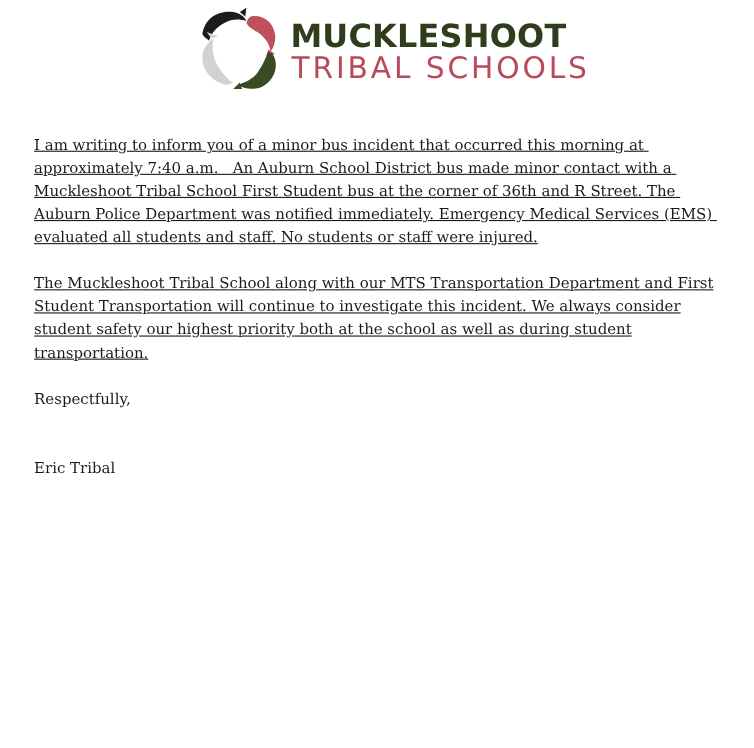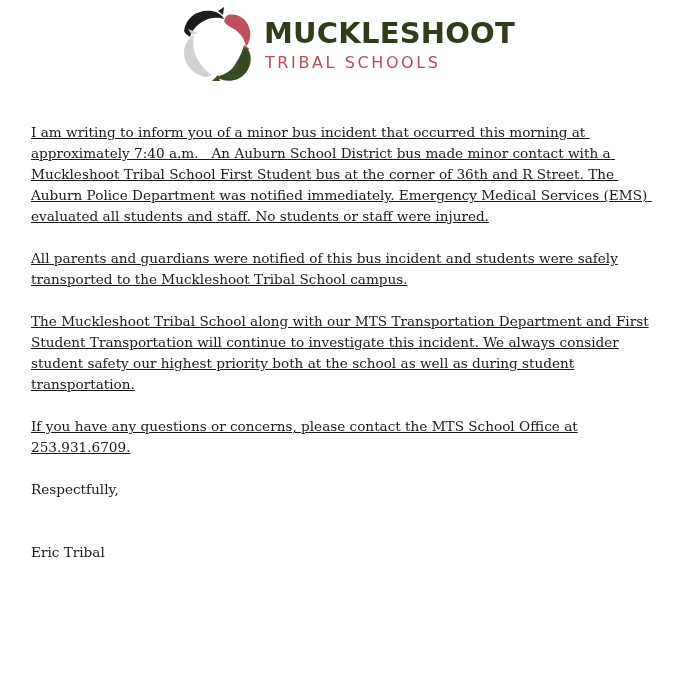--- a/index.html
+++ b/index.html
@@ -10,21 +10,21 @@
   .logo-mark { position: absolute; left: 0; top: 0; width: 80px; height: 78px; }
   .logo-line1 {
     position: absolute; left: 86px; top: 12px;
     font-family: "DejaVu Sans", sans-serif; font-weight: bold;
     font-size: 29px; letter-spacing: 0.2px; color: #2f3d1c; line-height: 32px;
     white-space: nowrap;
   }
   .logo-line2 {
     position: absolute; left: 87px; top: 46px;
     font-family: "DejaVu Sans", sans-serif;
-    font-size: 16px; letter-spacing: 2.6px; color: #b94a5a; line-height: 24px;
+    font-size: 27px; letter-spacing: 2.6px; color: #b94a5a; line-height: 24px;
     white-space: nowrap;
   }
   .letter {
     position: absolute; left: 31px; top: 122px; width: 630px;
     font-family: "DejaVu Serif", serif; font-size: 13.6px; line-height: 21px;
     color: #1a1a1a;
   }
   .letter p { margin: 0; }
   .date { margin-bottom: 21px !important; }
   .salutation { margin-bottom: 21px !important; }
@@ -49,18 +49,16 @@
 
     <path d="M28 72 C16 70, 6 60, 6 48 C6 40, 10 34, 16 30 C14 40, 16 50, 22 58 C26 64, 30 68, 34 70 C32 71, 30 72, 28 72 Z" fill="#d2d2d2"></path>
     <path d="M14 30 L10 24 L20 28 Z" fill="#d2d2d2"></path>
   </svg>
   <div class="logo-line1">MUCKLESHOOT</div>
   <div class="logo-line2">TRIBAL SCHOOLS</div>
 </div>
 
 <div class="letter">
   <p class="para" style="white-space: pre-wrap;">I am writing to inform you of a minor bus incident that occurred this morning at approximately 7:40 a.m.   An Auburn School District bus made minor contact with a Muckleshoot Tribal School First Student bus at the corner of 36th and R Street. The Auburn Police Department was notified immediately. Emergency Medical Services (EMS) evaluated all students and staff. No students or staff were injured.</p>
-  <p class="para">All parents and guardians were notified of this bus incident and students were safely transported to the Muckleshoot Tribal School campus.</p>
   <p class="para">The Muckleshoot Tribal School along with our MTS Transportation Department and First Student Transportation will continue to investigate this incident. We always consider student safety our highest priority both at the school as well as during student transportation.</p>
-  <p class="para">If you have any questions or concerns, please contact the MTS School Office at 253.931.6709.</p>
   <p class="closing">Respectfully,</p>
   <p class="sig-name">Eric Tribal</p>
 </div>
 
 </body></html>

